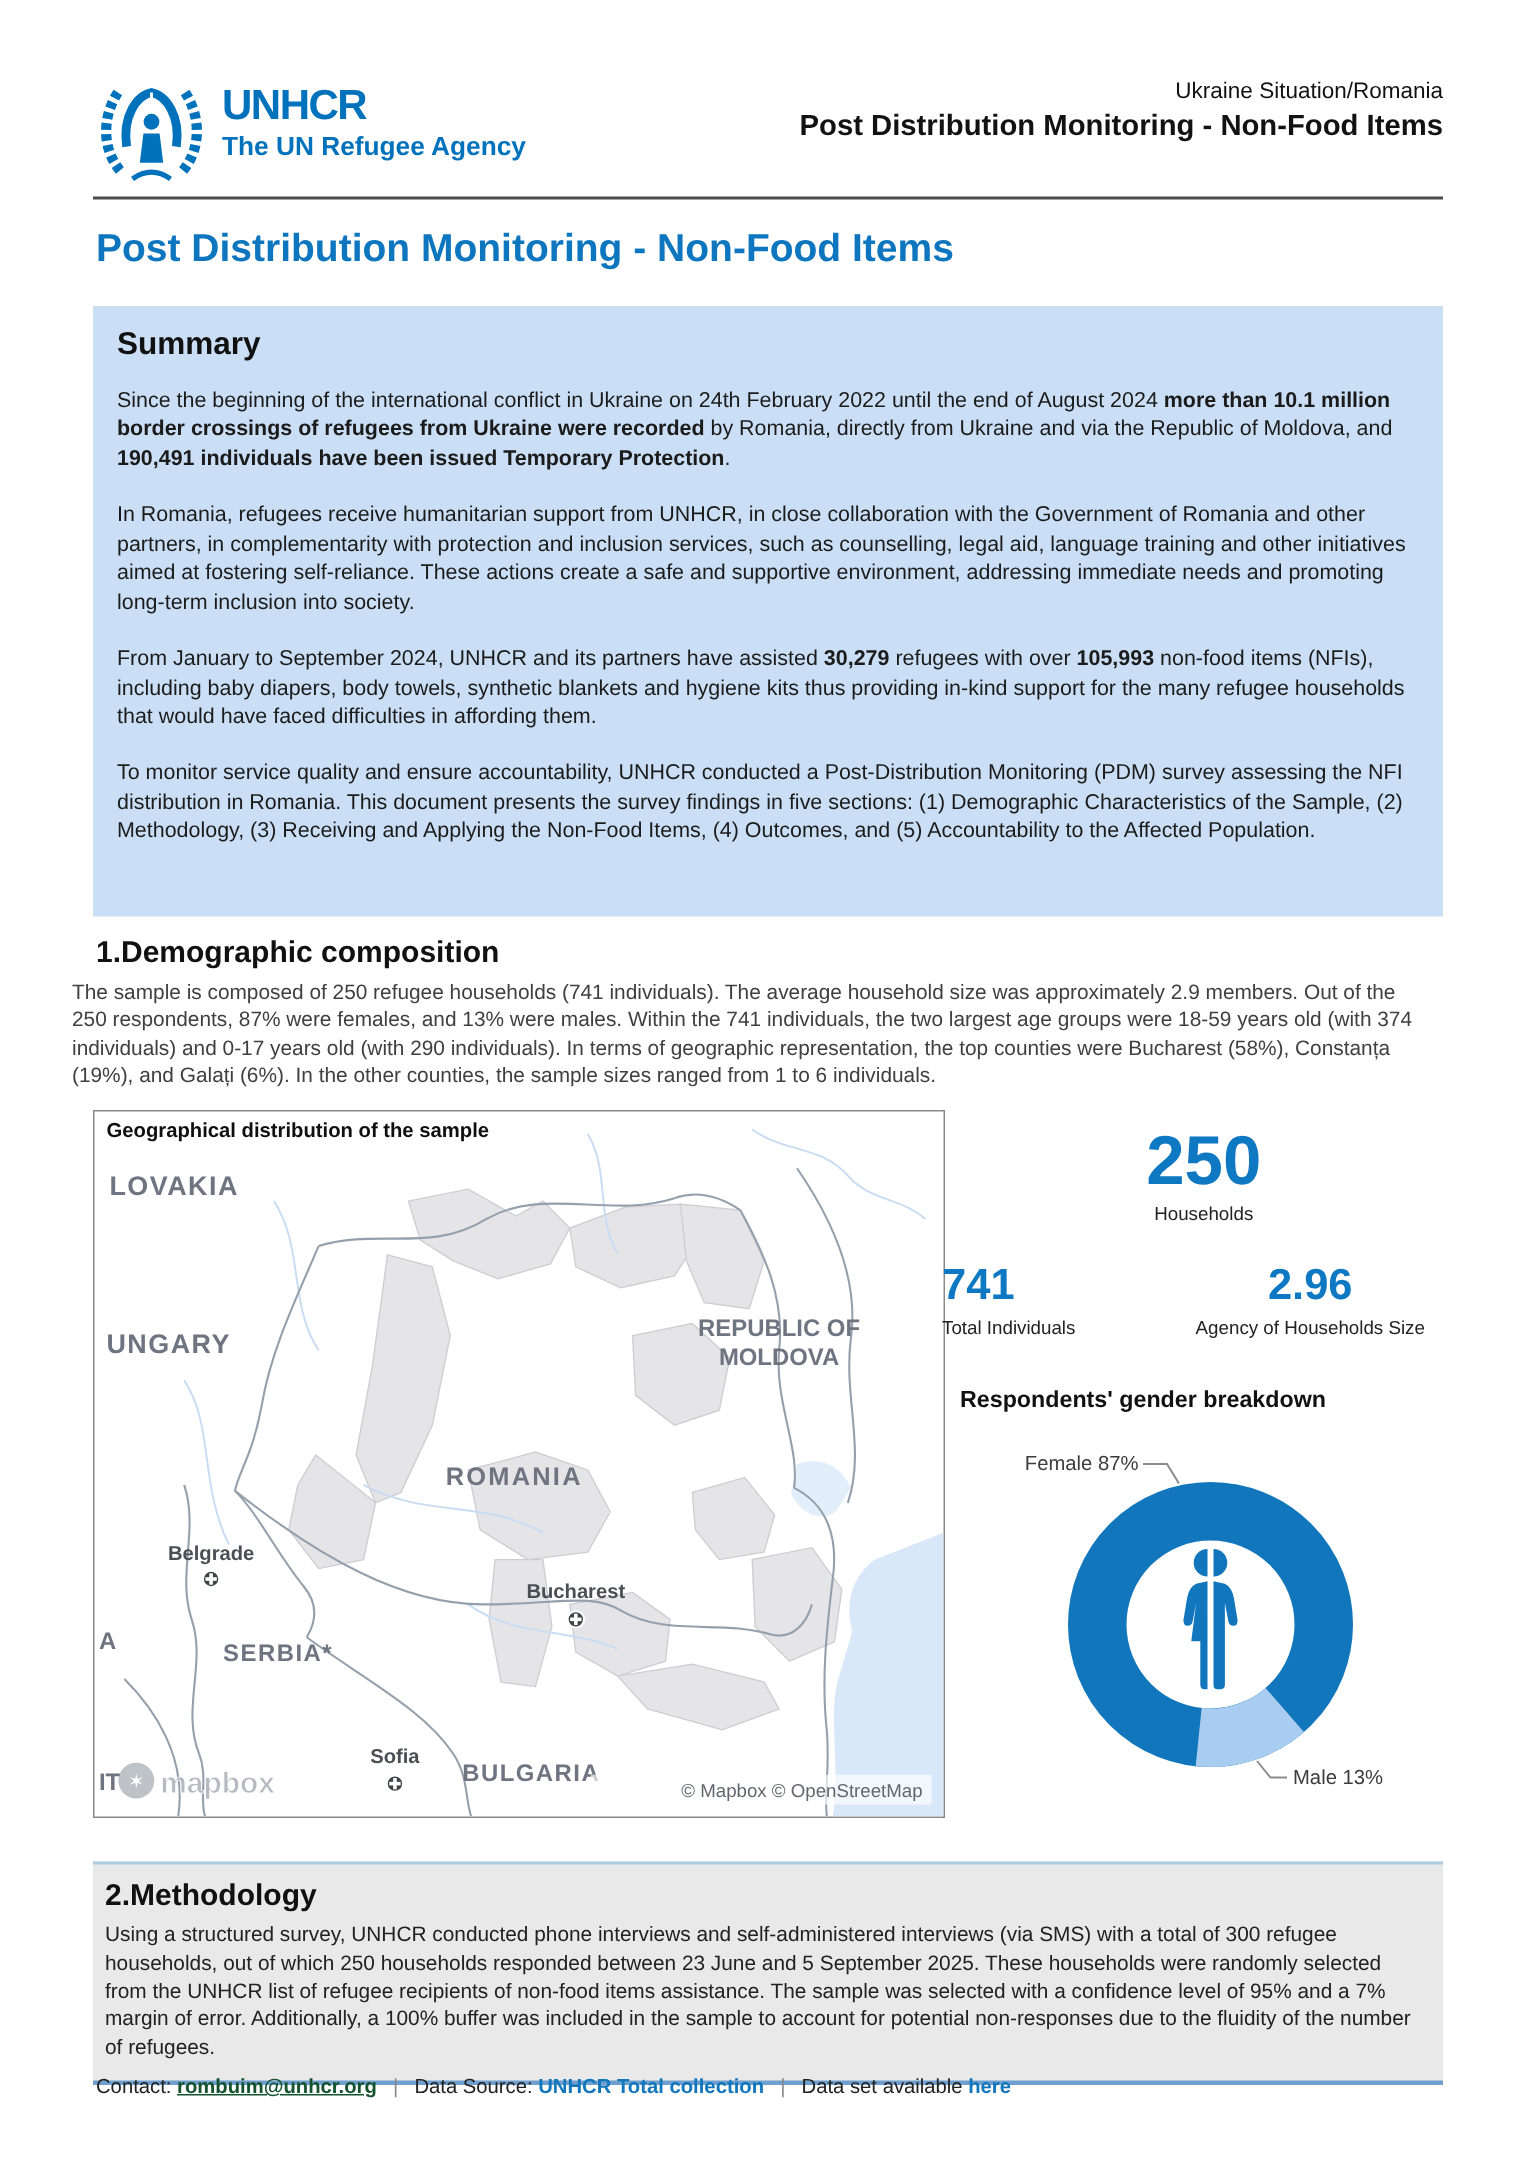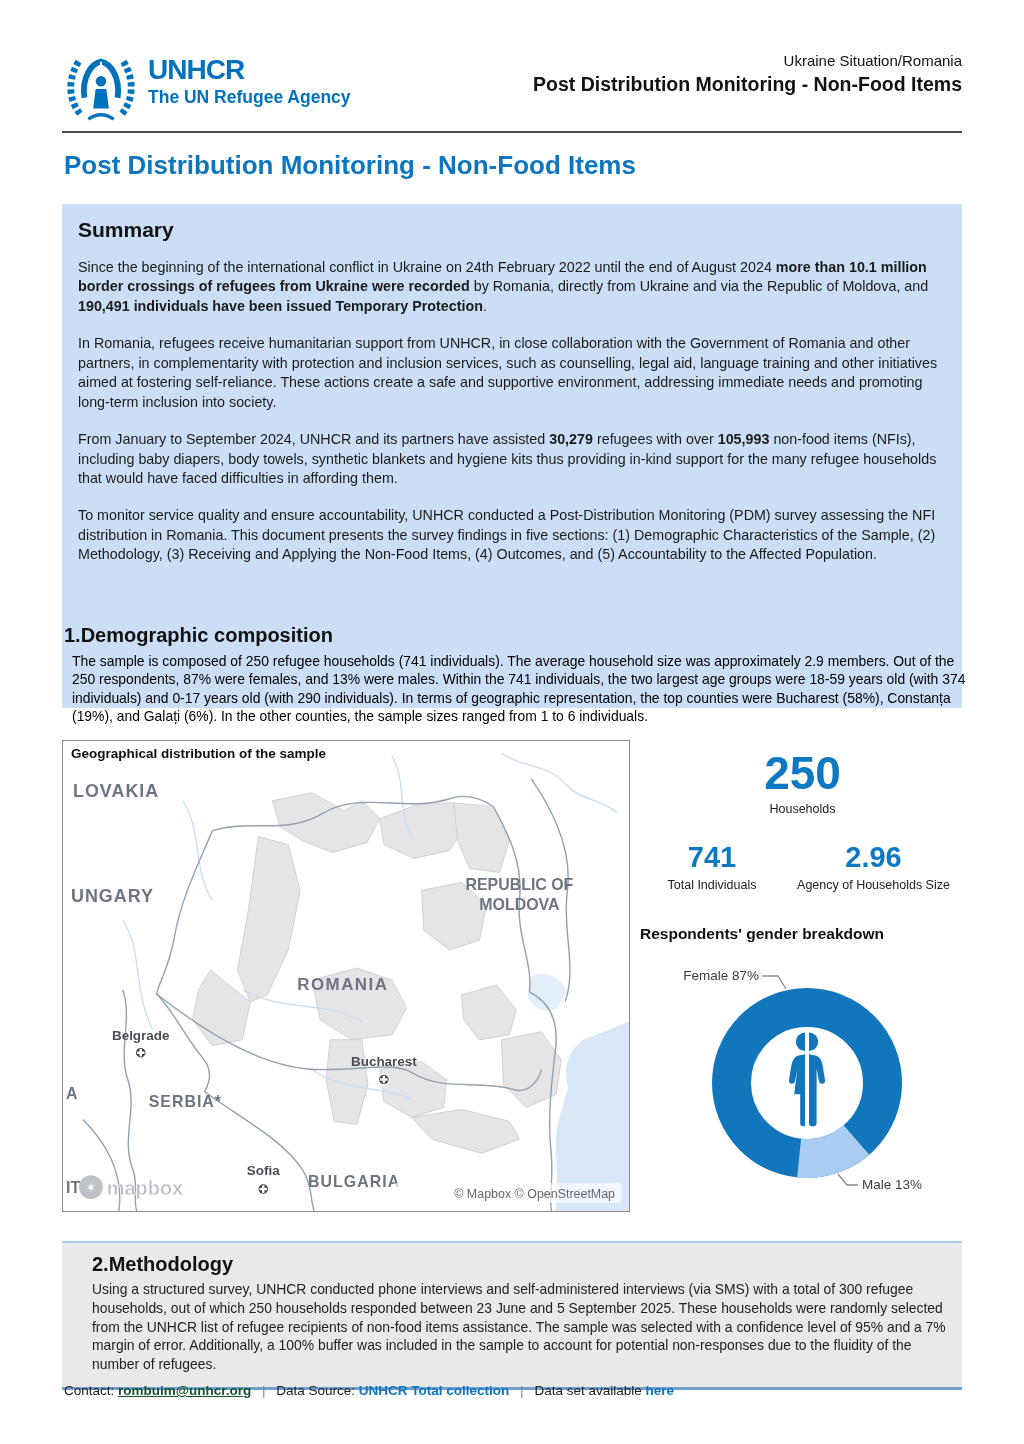--- a/index.html
+++ b/index.html
@@ -14,45 +14,45 @@
   .logo-tag{font-size:17.5px;font-weight:700;color:#0072bc;margin-top:5px;}
   .header-right{right:62px;top:52px;text-align:right;line-height:1.25;}
   .hdr-kicker{font-size:15px;color:#121212;}
   .hdr-title{font-size:19.5px;font-weight:700;color:#121212;margin-top:1px;}
   .hdr-date{font-size:15.5px;font-weight:700;color:#1886cf;margin-top:2px;}
   .hdr-rule{left:62px;top:131px;width:900px;border-top:2px solid #4c4c4c;height:0;}
 
   .page-title{left:64px;top:150px;font-size:26px;font-weight:700;color:#0d76bf;}
 
   
-  .summary-box{left:62px;top:204px;width:900px;height:504px;background:#cadef5;box-sizing:border-box;padding:12px 16px;}
+  .summary-box{left:62px;top:204px;width:900px;height:407px;background:#cadef5;box-sizing:border-box;padding:12px 16px;}
   .summary-h{font-size:21px;font-weight:700;color:#111;margin:2px 0 16px 0;}
   .summary-p{font-size:14.3px;line-height:1.36;color:#1b1b1b;margin:0 0 18px 0;}
 
   
   .demo-h{left:64px;top:624px;font-size:20px;font-weight:700;color:#111;}
-  .demo-p{left:72px;top:652px;width:898px;font-size:13.9px;line-height:1.33;color:#000000;}
+  .demo-p{left:48px;top:652px;width:898px;font-size:13.9px;line-height:1.33;color:#404040;}
 
   
   .map-panel{left:62px;top:740px;width:568px;height:472px;border:1px solid #8a8a8a;box-sizing:border-box;background:#fff;overflow:hidden;}
   .map-title{left:8px;top:5px;font-size:13.5px;font-weight:700;color:#0f0f0f;}
   .map-svg{position:absolute;left:0;top:0;width:100%;height:100%;}
 
   
   .stat-hh{left:640px;top:750px;width:325px;text-align:center;}
   .stat-big{font-size:46px;font-weight:700;color:#0e78c2;line-height:1;}
   .stat-mid{font-size:29px;font-weight:700;color:#0e78c2;line-height:1;}
   .stat-label{font-size:12.5px;color:#222;margin-top:6px;}
-  .stat-ind{left:642px;top:843px;width:140px;text-align:center;}
+  .stat-ind{left:628px;top:843px;width:140px;text-align:left;}
   .stat-avg{left:782px;top:843px;width:183px;text-align:center;}
   .gender-h{left:640px;top:925px;width:325px;font-size:15.5px;font-weight:700;color:#111;}
   .gender-chart{left:640px;top:958px;width:330px;height:250px;}
 
   
-  .method-box{left:62px;top:1241px;width:900px;box-sizing:border-box;background:#e9e9e9;border-top:2px solid #abcbe3;border-bottom:3px solid #6f9fce;padding:8px 14px 13px 30px;}
+  .method-box{left:62px;top:1241px;width:900px;box-sizing:border-box;background:#e9e9e9;border-top:2px solid #abcbe3;border-bottom:3px solid #6f9fce;padding:8px 14px 13px 8px;}
   .method-h{font-size:20px;font-weight:700;color:#111;margin:2px 0 4px 0;}
   .method-p{font-size:13.9px;line-height:1.35;color:#222;margin:0;}
 
   
   .footer{left:64px;top:1383px;width:898px;font-size:13.5px;color:#222;}
   .footer .sep{color:#888;padding:0 7px;}
   .f-email{color:#14532d;font-weight:700;}
   .f-link{color:#1176bc;font-weight:700;text-decoration:none;}
 </style>
 </head>

